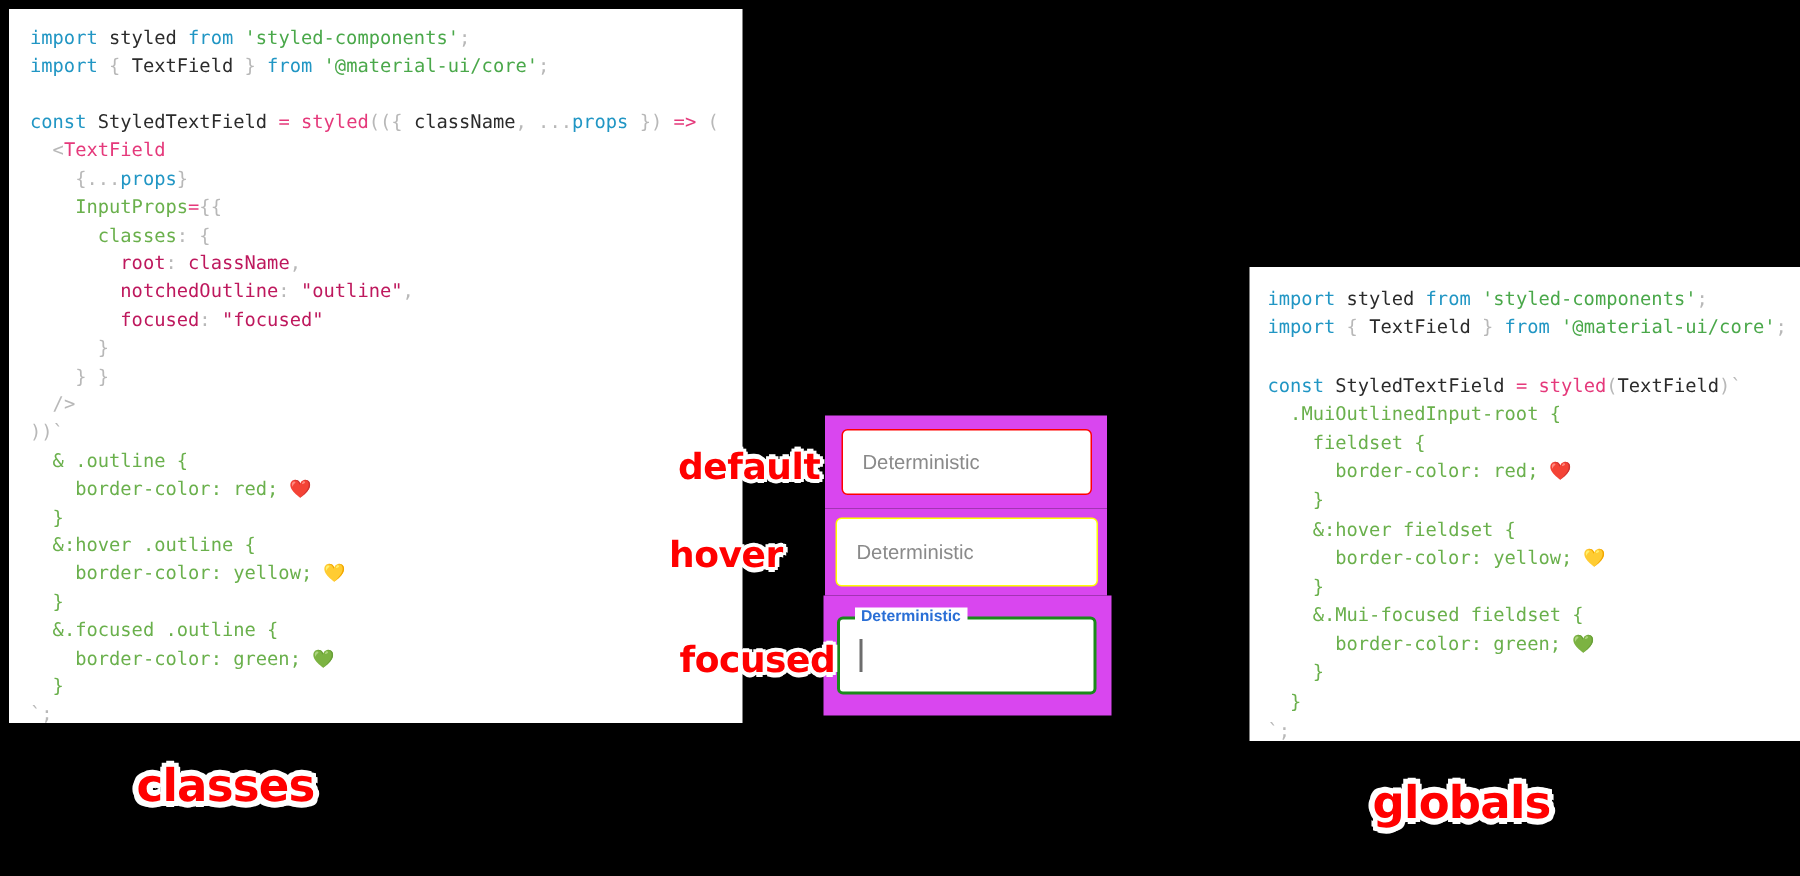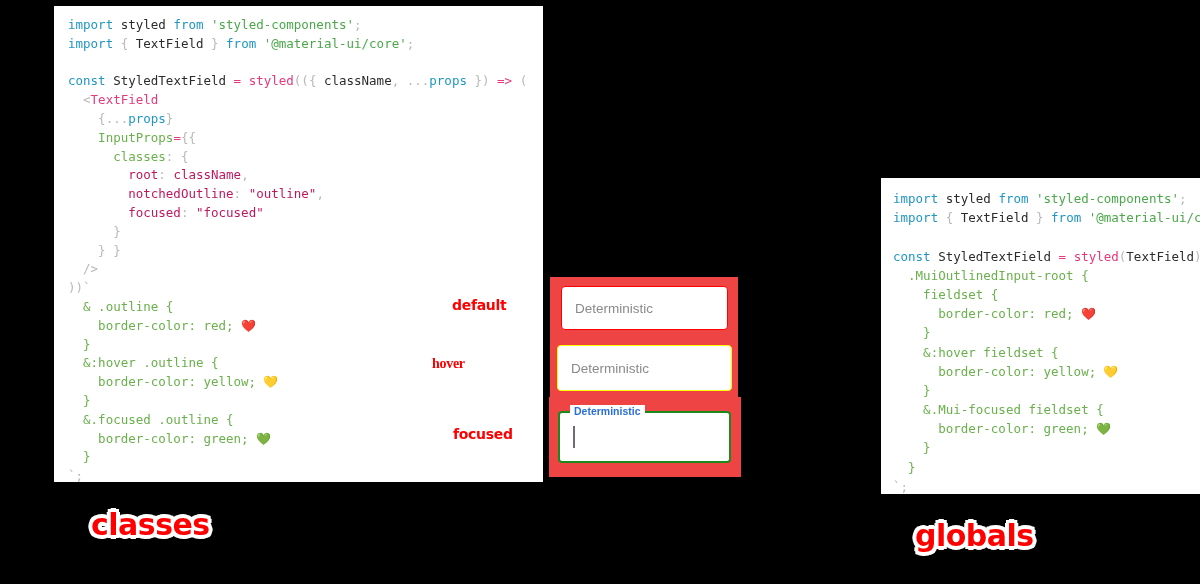--- a/index.html
+++ b/index.html
@@ -15,21 +15,20 @@
     font-family: "DejaVu Sans", sans-serif;
   }
 
   
   .code-panel {
     position: absolute;
     background: #ffffff;
     font-family: "DejaVu Sans Mono", monospace;
     white-space: pre;
     box-sizing: border-box;
-    margin-left: 48px;
   }
   #panel-classes {
     left: 6px;
     top: 6px;
     width: 489px;
     height: 476px;
     padding: 10px 0 0 14px;
     font-size: 12.5px;
     line-height: 18.8px;
   }
@@ -57,33 +56,33 @@
   .tok-css  { color: #6ab04c; text-align: right; }
   .tok-plain{ color: #2b2b2b; }
   .emoji    { font-family: "DejaVu Sans", sans-serif; font-size: 12px; }
 
   
   .state-label {
     position: absolute;
     color: #ff0000;
     font-family: "DejaVu Sans", sans-serif;
     font-weight: bold;
-    font-size: 14px;
+    font-size: 24px;
     letter-spacing: -0.3px;
     text-shadow:
        2px  0   0 #fff, -2px  0   0 #fff,
        0    2px 0 #fff,  0   -2px 0 #fff,
        2px  2px 0 #fff, -2px  2px 0 #fff,
        2px -2px 0 #fff, -2px -2px 0 #fff,
        3px  0   0 #fff, -3px  0   0 #fff,
        0    3px 0 #fff,  0   -3px 0 #fff;
     white-space: nowrap;
   }
   #label-default { left: 452px; top: 297px; }
-  #label-hover   { left: 432px; top: 356px; font-family: Liberation Serif, serif; }
+  #label-hover   { left: 446px; top: 356px; }
   #label-focused { left: 453px; top: 426px; }
 
   
   .caption {
     position: absolute;
     color: #ff0000;
     font-family: "DejaVu Sans", sans-serif;
     font-weight: bold;
     font-size: 30px;
     letter-spacing: -0.5px;
@@ -95,21 +94,21 @@
        4px  0   0 #fff, -4px  0   0 #fff,
        0    4px 0 #fff,  0   -4px 0 #fff;
     white-space: nowrap;
   }
   #caption-classes { left: 91px;  top: 507px; }
   #caption-globals { left: 915px; top: 518px; text-align: center; }
 
   
   .demo-card {
     position: absolute;
-    background: #ef4444;
+    background: #d946ef;
     box-sizing: border-box;
   }
   #demo-default { left: 550px; top: 277px; width: 188px; height: 62px; }
   #demo-hover   { left: 550px; top: 339px; width: 188px; height: 58px; }
   #demo-focused { left: 549px; top: 397px; width: 192px; height: 80px; }
 
   .mui-field {
     position: absolute;
     box-sizing: border-box;
     background: #ffffff;

